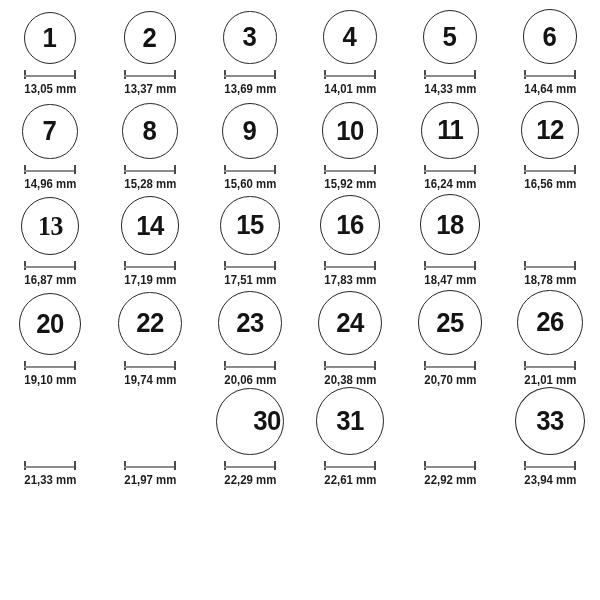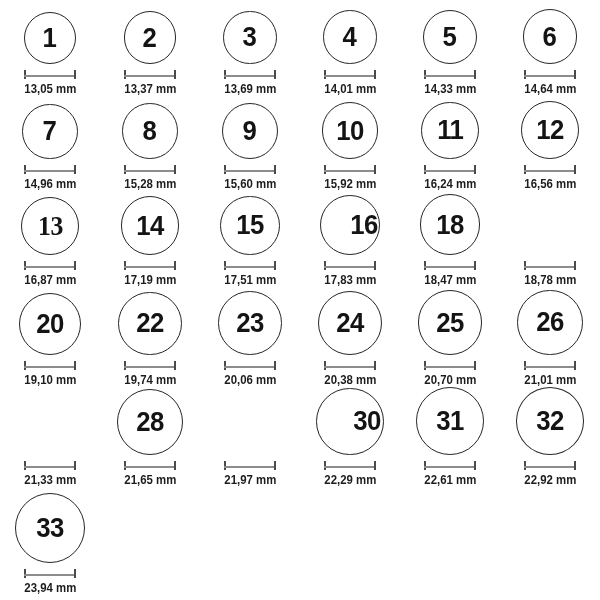--- a/index.html
+++ b/index.html
@@ -255,21 +255,21 @@
     </div>
     <div class="dim-line">
       <span class="dim-tick left"></span>
       <span class="dim-rule"></span>
       <span class="dim-tick right"></span>
     </div>
     <span class="mm-label">17,51 mm</span>
   </div>
 
   <div class="item">
-    <div class="circle" style="width: 59.9008px; height: 59.9008px; justify-content: flex-end;">
+    <div class="circle" style="width: 59.9008px; height: 59.9008px;">
       <span class="num">16</span>
     </div>
     <div class="dim-line">
       <span class="dim-tick left"></span>
       <span class="dim-rule"></span>
       <span class="dim-tick right"></span>
     </div>
     <span class="mm-label">17,83 mm</span>
   </div>
 
@@ -370,31 +370,20 @@
 
   <div class="item">
     <div class="dim-line">
       <span class="dim-tick left"></span>
       <span class="dim-rule"></span>
       <span class="dim-tick right"></span>
     </div>
     <span class="mm-label">21,33 mm</span>
   </div>
 
-  <div class="item">
-    <div class="circle" style="width: 66.2149px; height: 66.2149px;">
-      <span class="num">28</span>
-    </div>
-    <div class="dim-line">
-      <span class="dim-tick left"></span>
-      <span class="dim-rule"></span>
-      <span class="dim-tick right"></span>
-    </div>
-    <span class="mm-label">21,65 mm</span>
-  </div>
 
   <div class="item">
     <div class="dim-line">
       <span class="dim-tick left"></span>
       <span class="dim-rule"></span>
       <span class="dim-tick right"></span>
     </div>
     <span class="mm-label">21,97 mm</span>
   </div>
 
@@ -416,23 +405,20 @@
     </div>
     <div class="dim-line">
       <span class="dim-tick left"></span>
       <span class="dim-rule"></span>
       <span class="dim-tick right"></span>
     </div>
     <span class="mm-label">22,61 mm</span>
   </div>
 
   <div class="item">
-    <div class="circle" style="width: 68.314px; height: 68.314px;">
-      <span class="num">32</span>
-    </div>
     <div class="dim-line">
       <span class="dim-tick left"></span>
       <span class="dim-rule"></span>
       <span class="dim-tick right"></span>
     </div>
     <span class="mm-label">22,92 mm</span>
   </div>
 
   <div class="item">
     <div class="circle" style="width: 70px; height: 70px;">

